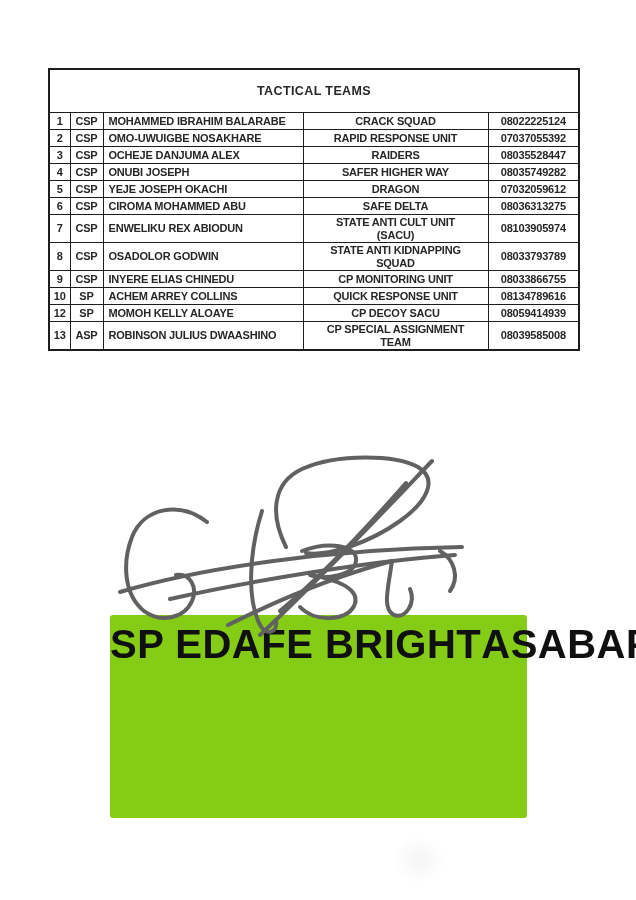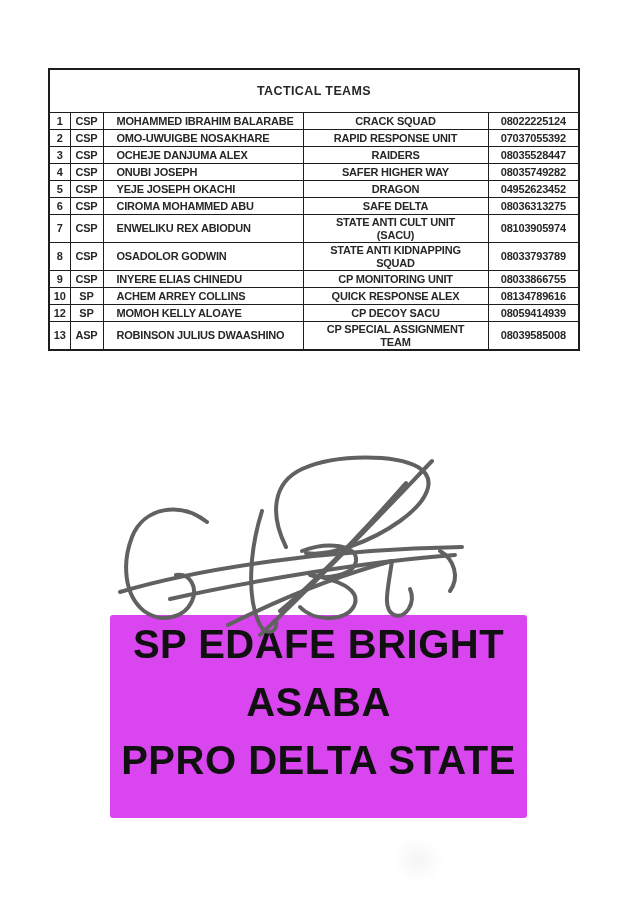--- a/index.html
+++ b/index.html
@@ -35,37 +35,37 @@
   .teams-table td {
     font-size:11px;
     font-weight:bold;
     letter-spacing:-0.2px;
     line-height:12.5px;
     height:14px;
     padding:1px 2px;
     text-align:center;
     vertical-align:middle;
   }
-  .teams-table td.c-name { text-align:left; padding-left:13px; }
+  .teams-table td.c-name { text-align:left; padding-left:5px; }
   .teams-table td.c-team { white-space:pre-line; }
   
   .signature {
     position:absolute; left:110px; top:448px;
     width:360px; height:192px;
     z-index:3;
   }
   .signature svg { width:100%; height:100%; }
   
   .sig-block {
     position:absolute; left:110px; top:615px;
     width:417px; height:203px;
-    background:#d946ef;
+    background:#84cc16;
     border-radius:3px;
-    display:flex; flex-direction:column;
-    justify-content:flex-start;
+    display:flex; 
+    justify-content:space-between;
     z-index:1;
   }
   .sig-line {
     font-size:40px;
     font-weight:bold;
     line-height:58px;
     text-align:center;
     color:#101010;
     letter-spacing:0.5px;
     white-space:nowrap;
@@ -120,21 +120,21 @@
     <td class="c-rank">CSP</td>
     <td class="c-name">ONUBI JOSEPH</td>
     <td class="c-team">SAFER HIGHER WAY</td>
     <td class="c-phone">08035749282</td>
   </tr>
       <tr>
     <td class="c-sn">5</td>
     <td class="c-rank">CSP</td>
     <td class="c-name">YEJE JOSEPH OKACHI</td>
     <td class="c-team">DRAGON</td>
-    <td class="c-phone">04952623452</td>
+    <td class="c-phone">07032059612</td>
   </tr>
       <tr>
     <td class="c-sn">6</td>
     <td class="c-rank">CSP</td>
     <td class="c-name">CIROMA MOHAMMED ABU</td>
     <td class="c-team">SAFE DELTA</td>
     <td class="c-phone">08036313275</td>
   </tr>
       <tr>
     <td class="c-sn">7</td>
@@ -156,21 +156,21 @@
     <td class="c-sn">9</td>
     <td class="c-rank">CSP</td>
     <td class="c-name">INYERE ELIAS CHINEDU</td>
     <td class="c-team">CP MONITORING UNIT</td>
     <td class="c-phone">08033866755</td>
   </tr>
       <tr>
     <td class="c-sn">10</td>
     <td class="c-rank">SP</td>
     <td class="c-name">ACHEM ARREY COLLINS</td>
-    <td class="c-team">QUICK RESPONSE ALEX</td>
+    <td class="c-team">QUICK RESPONSE UNIT</td>
     <td class="c-phone">08134789616</td>
   </tr>
       <tr>
     <td class="c-sn">12</td>
     <td class="c-rank">SP</td>
     <td class="c-name">MOMOH KELLY ALOAYE</td>
     <td class="c-team">CP DECOY SACU</td>
     <td class="c-phone">08059414939</td>
   </tr>
       <tr>

